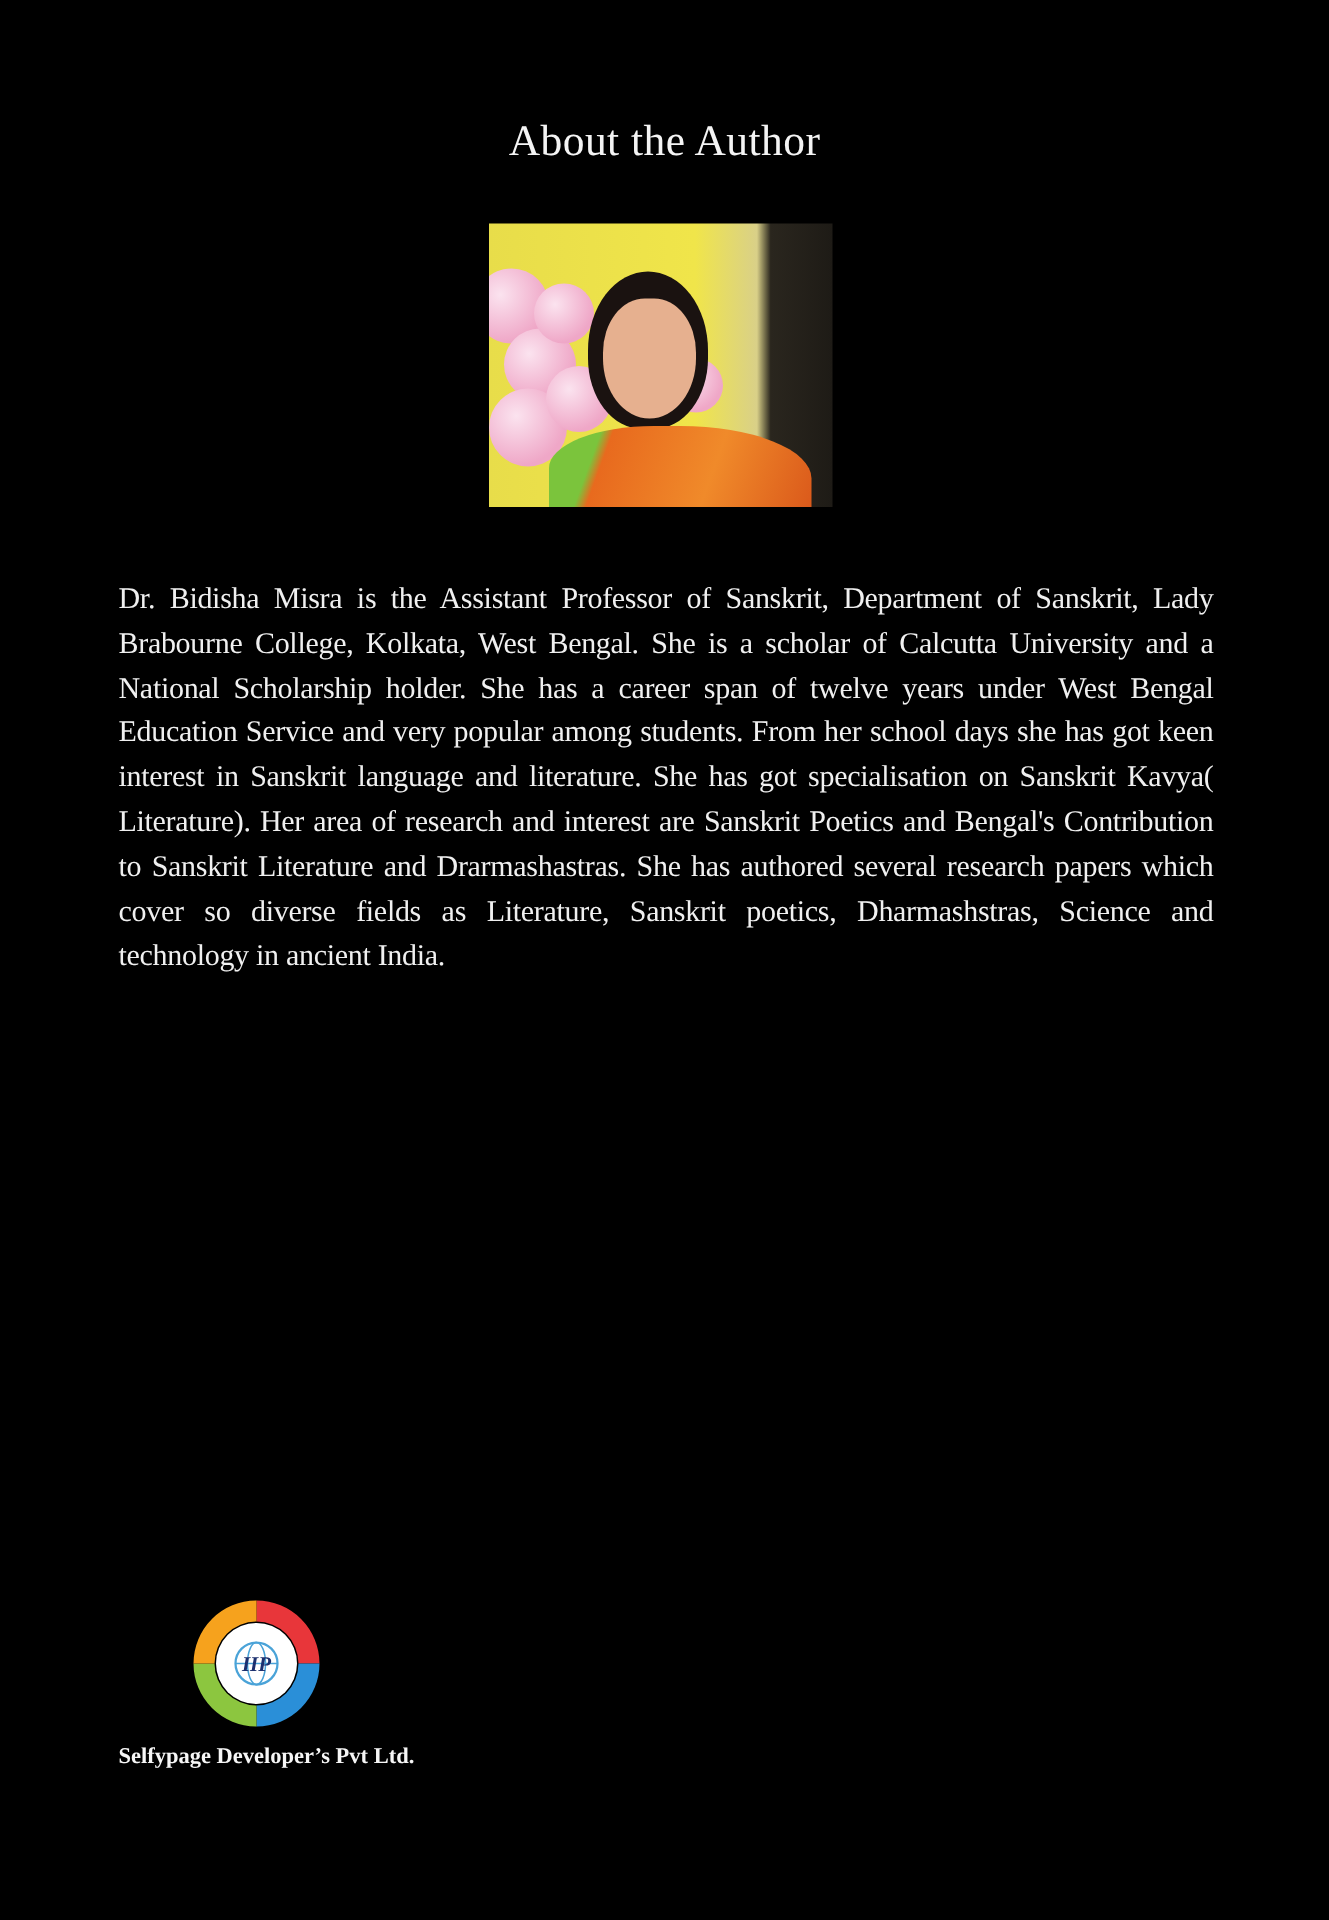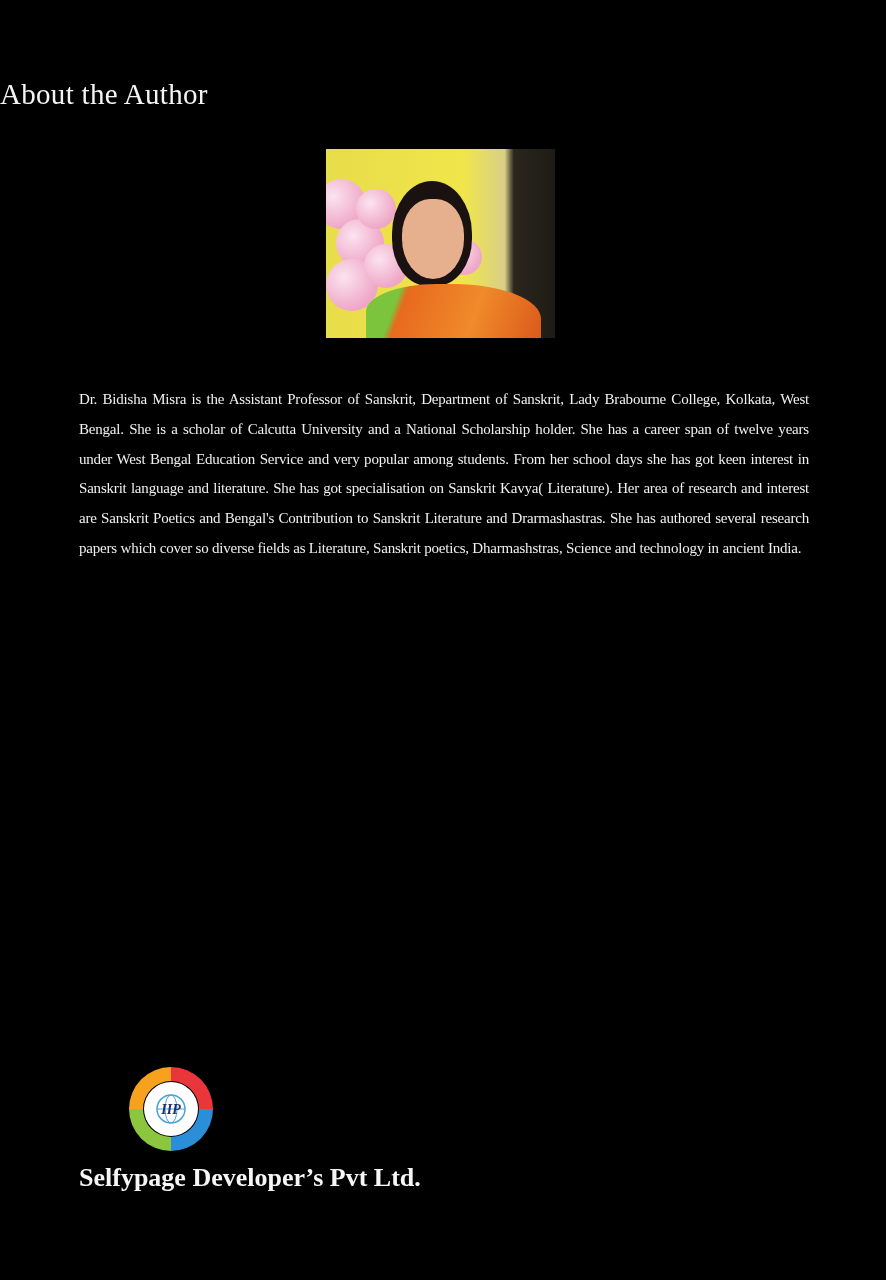--- a/index.html
+++ b/index.html
@@ -1,40 +1,40 @@
 <!DOCTYPE html>
 <html><head>
 <meta charset="utf-8">
 <style>
   html, body { margin:0; padding:0; }
   body {
     width:886px; height:1280px; background:#000; position:relative; overflow:hidden;
     font-family:"Liberation Serif","DejaVu Serif",serif; color:#f2f2f2;
   }
   .title {
-    position:absolute; top:78px; left:0; width:886px; 
+    position:absolute; top:78px; left:0; width:886px; text-align:center;
     font-size:29px; letter-spacing:0.3px; color:#f4f4f4;
   }
   .photo {
     position:absolute; left:326px; top:149px; width:229px; height:189px; overflow:hidden;
     background:linear-gradient(90deg,#e8dd4a 0%,#f0e54a 60%,#d9d088 78%,#2a261e 82%,#1e1b16 100%);
   }
   .photo .bal { position:absolute; border-radius:50%; background:radial-gradient(circle at 35% 35%,#fbe3ef,#efa7c7 70%); }
   .photo .hair { position:absolute; left:66px; top:32px; width:80px; height:105px; border-radius:50% 50% 45% 45%; background:#1a1210; }
   .photo .face { position:absolute; left:76px; top:50px; width:62px; height:80px; border-radius:45% 45% 50% 50%; background:#e6b08f; }
   .photo .saree { position:absolute; left:40px; top:135px; width:175px; height:70px; border-radius:40% 50% 0 0; background:linear-gradient(110deg,#7bc43c 0%,#7bc43c 18%,#e86a1e 22%,#f08a2a 60%,#d9561a 100%); }
   .bio {
     position:absolute; left:79px; top:385px; width:730px;
-    font-size:15px; line-height:29.8px; text-align:justify; color:#f0f0f0;
+    font-size:20px; line-height:29.8px; text-align:justify; color:#f0f0f0;
     font-family:"Liberation Serif","DejaVu Serif",serif; letter-spacing:-0.2px;
   }
   .logo { position:absolute; left:125px; top:1063px; width:92px; height:92px;font-style:italic; }
   .publisher {
     position:absolute; left:79px; top:1163px;
-    font-family:"Liberation Serif",serif; font-weight:bold; font-size:26px; color:#f6f6f6;
+    font-family:"Liberation Serif",serif; font-weight:bold; font-size:15px; color:#f6f6f6;
   }
 </style>
 </head>
 <body>
 
 <div class="title">About the Author</div>
 
 <div class="photo" title="Portrait of Dr. Bidisha Misra">
   <div class="bal" style="left:-10px;top:30px;width:50px;height:50px;"></div>
   <div class="bal" style="left:10px;top:70px;width:48px;height:48px;"></div>

